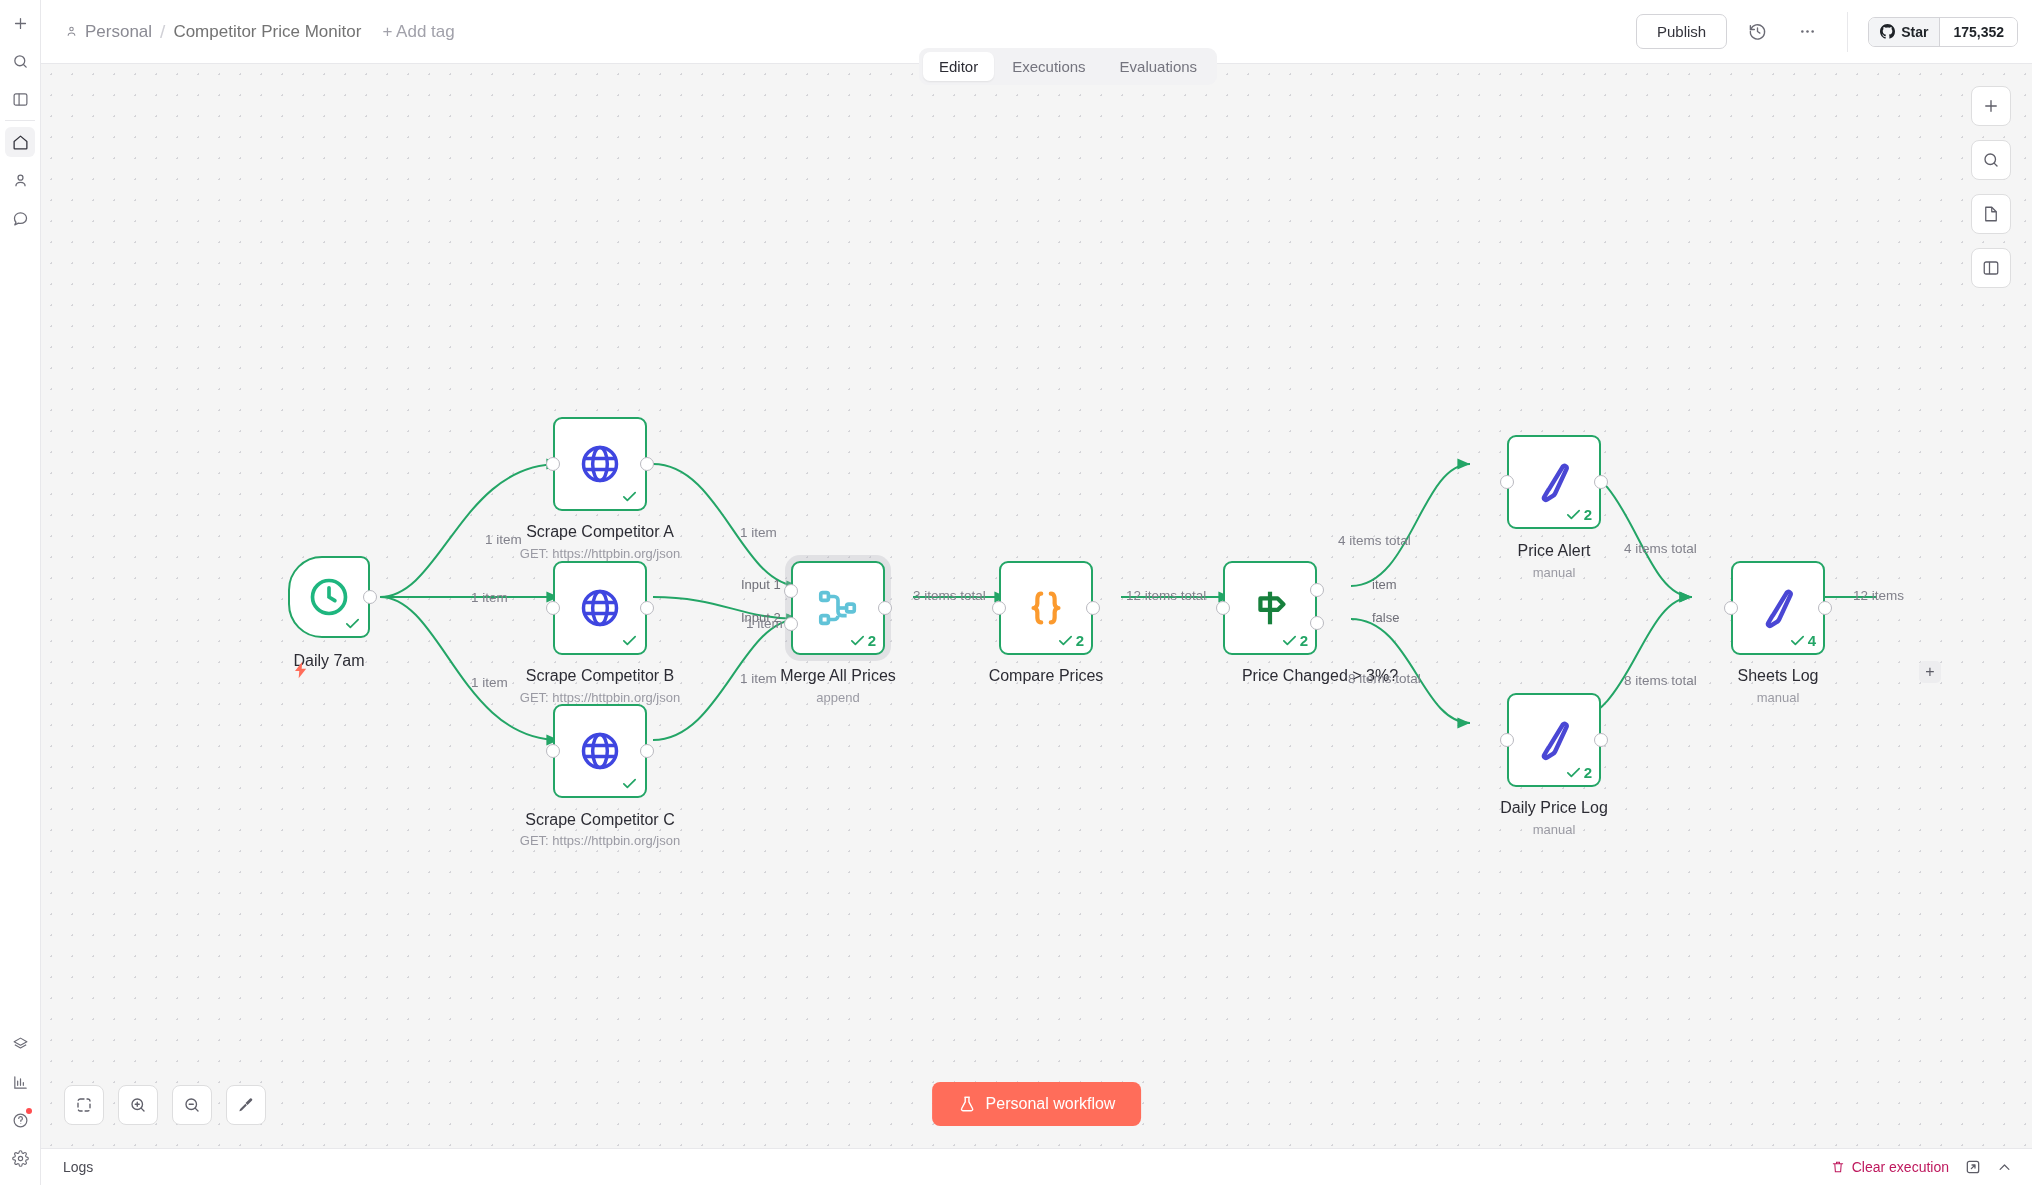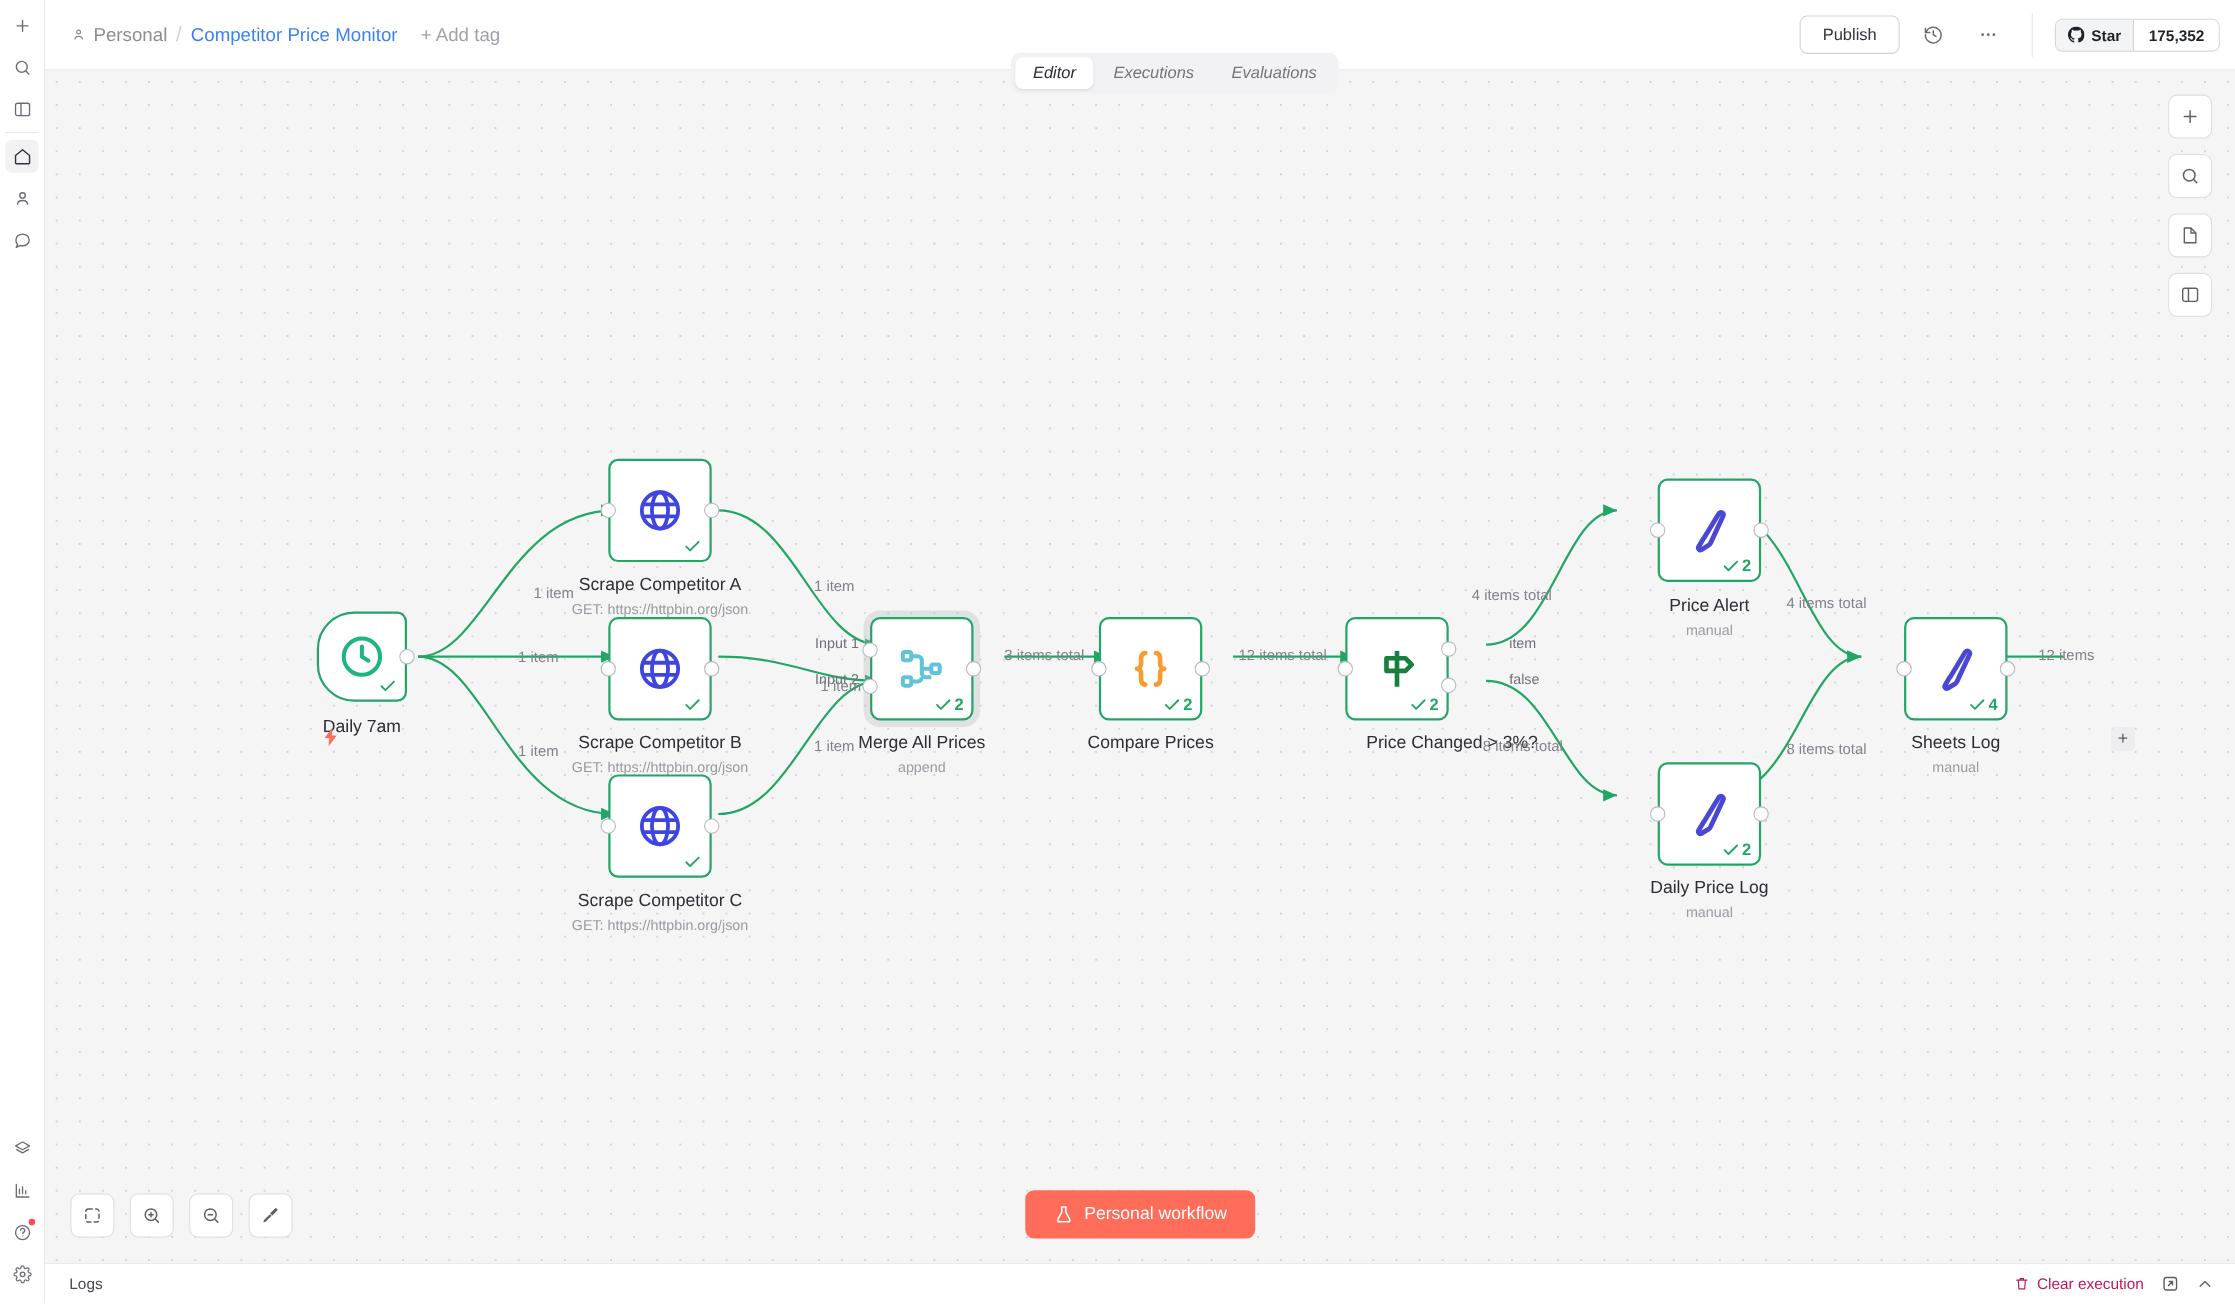--- a/index.html
+++ b/index.html
@@ -30,21 +30,21 @@
 
   
   #topbar {
     position: absolute; left: 41px; top: 0; right: 0; height: 64px;
     background: #fff; border-bottom: 1px solid #e8e8eb;
     display: flex; align-items: center; z-index: 35;
   }
   #breadcrumb { display: flex; align-items: center; gap: 8px; margin-left: 24px; font-size: 17px; }
   .bc-personal { color: #8b8b94; display: flex; align-items: center; gap: 7px; }
   .bc-slash { color: #d0d0d6; font-size: 19px; }
-  .bc-title { color: #3b82f6; font-weight: 400; }
+  .bc-title { color: #737373; font-weight: 400; }
   .bc-addtag { color: #a1a1aa; font-size: 17px; margin-left: 13px; cursor: pointer; }
 
   #topbar-right { margin-left: auto; display: flex; align-items: center; gap: 0; }
   #publish-btn {
     border: 1px solid #d4d4d8; background: #fff; color: #33333b;
     border-radius: 7px; padding: 8px 20px; font-size: 15px; cursor: pointer;
     font-family: "Liberation Sans", sans-serif;
   }
   .tb-icon-btn { width: 40px; height: 36px; display:flex; align-items:center; justify-content:center;
                  color:#6b6b75; cursor:pointer; margin-left: 10px; }
@@ -59,21 +59,21 @@
   }
   #gh-star .gh-right { background:#fff; padding: 6px 13px; display:flex; align-items:center;
     color:#1f2328; font-weight:600; cursor:pointer; }
 
   
   #tabs {
     position: absolute; left: 919px; top: 48px;
     background: #f2f2f4; border-radius: 9px; padding: 4px;
     display: flex; gap: 2px; z-index: 36;
   }
-  .tab { padding: 6px 16px; font-size: 15px; color: #74747e; border-radius: 7px; cursor: pointer; font-style: italic; }
+  .tab { padding: 6px 16px; font-size: 15px; color: #74747e; border-radius: 7px; cursor: pointer; }
   .tab.active { background: #fff; color: #2c2c34; box-shadow: 0 1px 2px rgba(0,0,0,.07); }
 
   
   #canvas {
     position: absolute; left: 41px; top: 64px; right: 0; bottom: 37px;
     background-color: #f5f5f5;
     background-image: radial-gradient(circle, #d4d4d8 1px, transparent 1px);
     background-size: 21px 21px;
     overflow: hidden;
   }

